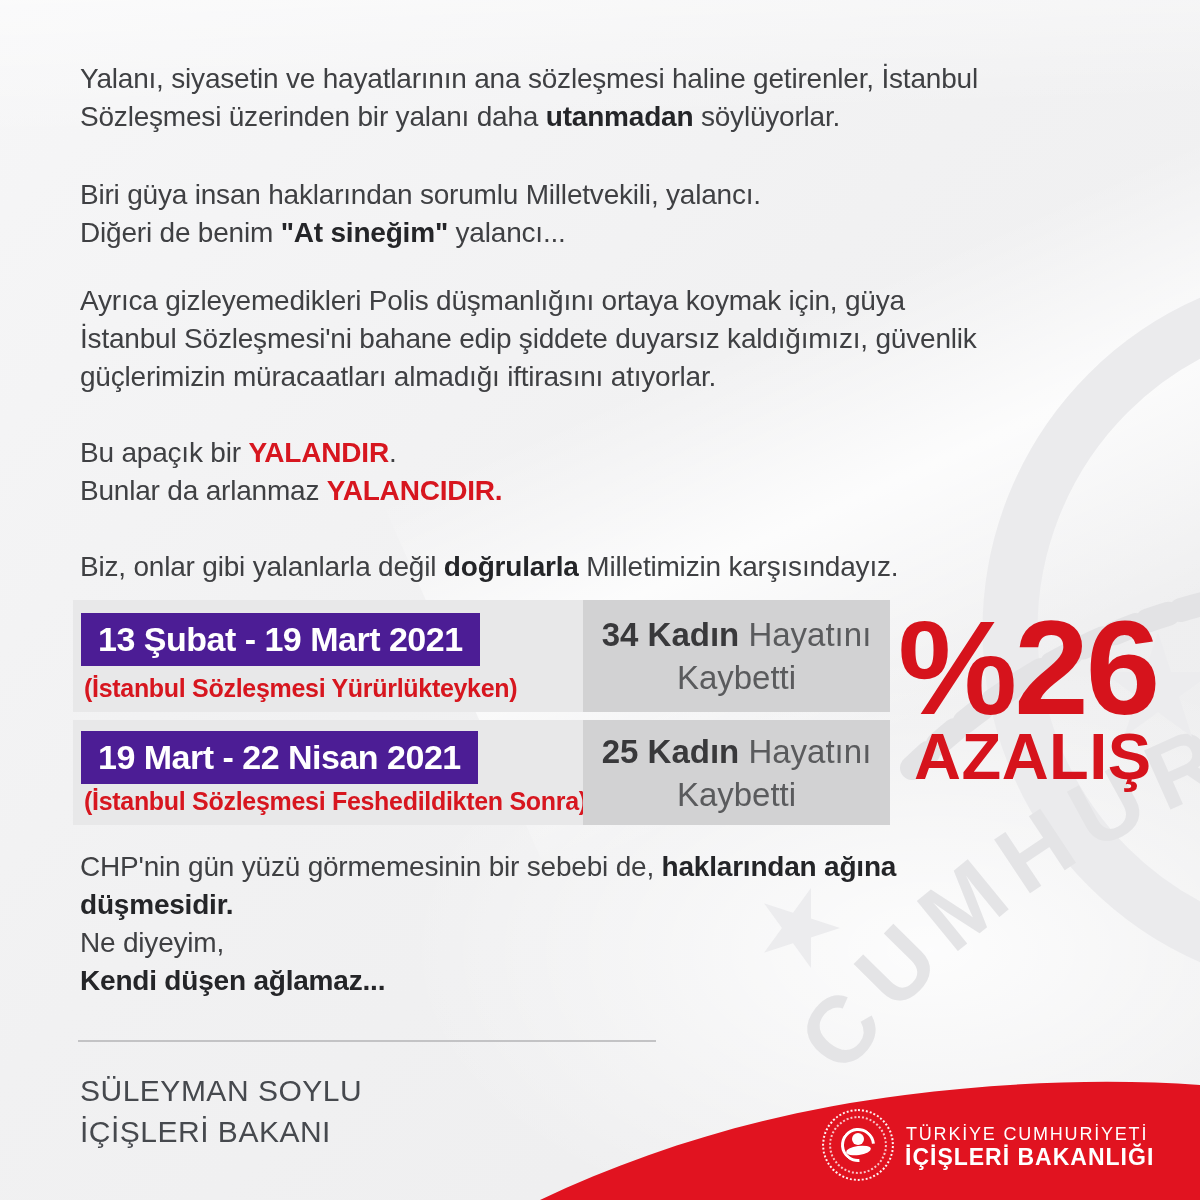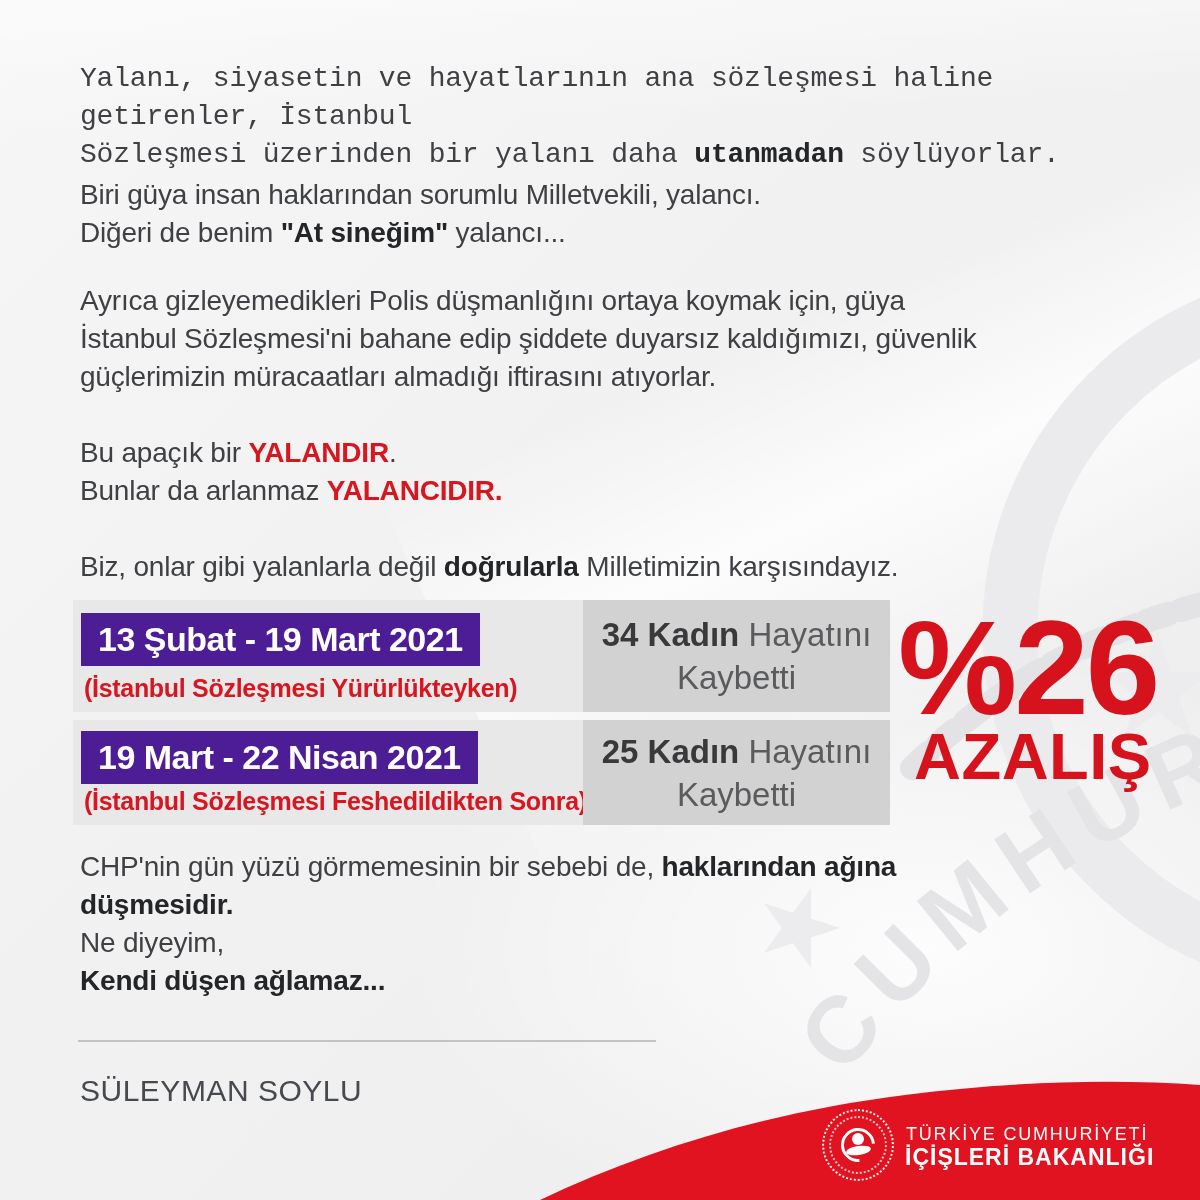--- a/index.html
+++ b/index.html
@@ -16,21 +16,21 @@
   .s2{left:420px;top:260px;width:1100px;height:420px;transform:rotate(-24deg);
       background:linear-gradient(to bottom,rgba(255,255,255,0),rgba(255,255,255,.8) 45%,rgba(255,255,255,0));}
   .s3{left:380px;bottom:-60px;width:1100px;height:620px;border-radius:50%;
       background:radial-gradient(ellipse at center,rgba(255,255,255,.85) 0%,rgba(255,255,255,0) 68%);}
   svg.wm{position:absolute;left:0;top:0;pointer-events:none;}
   .wmtext{font-family:"Liberation Sans","DejaVu Sans",sans-serif;font-weight:bold;font-size:94px;letter-spacing:14px;fill:#e4e4e6;}
   
   .para{position:absolute;left:80px;width:1070px;font-size:28px;line-height:38px;color:#3f4043;letter-spacing:-0.2px;}
   .para .b{font-weight:bold;color:#242528;}
   .para .rb{font-weight:bold;color:#d7161f;}
-  .p1{top:60px;font-family:Liberation Mono, monospace;} .p2{top:176px;} .p3{top:282px;} .p4{top:434px;} .p5{top:548px;} .p6{top:848px;}
+  .p1{top:60px;} .p2{top:176px;} .p3{top:282px;} .p4{top:434px;} .p5{top:548px;} .p6{top:848px;}
   
   .band{position:absolute;left:73px;width:817px;background:#e8e8e9;}
   .band1{top:600px;height:112px;} .band2{top:720px;height:105px;}
   .datebox{position:absolute;left:8px;display:inline-flex;align-items:center;height:53px;padding:0 17px;
            background:#4c1d95;color:#fff;font-weight:bold;font-size:34px;letter-spacing:-0.5px;white-space:nowrap;}
   .band1 .datebox{top:13px;} .band2 .datebox{top:11px;}
   .subtitle{position:absolute;left:11px;color:#d7161f;font-weight:bold;font-size:25px;letter-spacing:-0.3px;white-space:nowrap;}
   .band1 .subtitle{top:74px;} .band2 .subtitle{top:67px;}
   .countbox{position:absolute;right:0;top:0;bottom:0;width:307px;background:#d2d2d3;
             display:flex;flex-direction:column;justify-content:center;align-items:center;
@@ -98,20 +98,21 @@
       <div><span class="cb">25 Kadın</span> <span>Hayatını</span></div>
       <div>Kaybetti</div>
     </div>
   </div>
   <div class="pct">%26</div>
   <div class="azl">AZALIŞ</div>
 
   <div class="divider"></div>
   <div class="sig">
     <div>SÜLEYMAN SOYLU</div>
+    <div>İÇİŞLERİ BAKANI</div>
   </div>
 
   <svg class="wave" width="1200" height="300" viewBox="0 0 1200 300">
     <path d="M540,300 C650,248 770,212 905,195 C1015,181 1115,179 1200,185 L1200,300 Z" fill="#e11320"></path>
   </svg>
 
   <div class="emblem">
     <div class="em-ring"></div>
     <div class="em-dots"></div>
     <div class="em-cres"></div>

